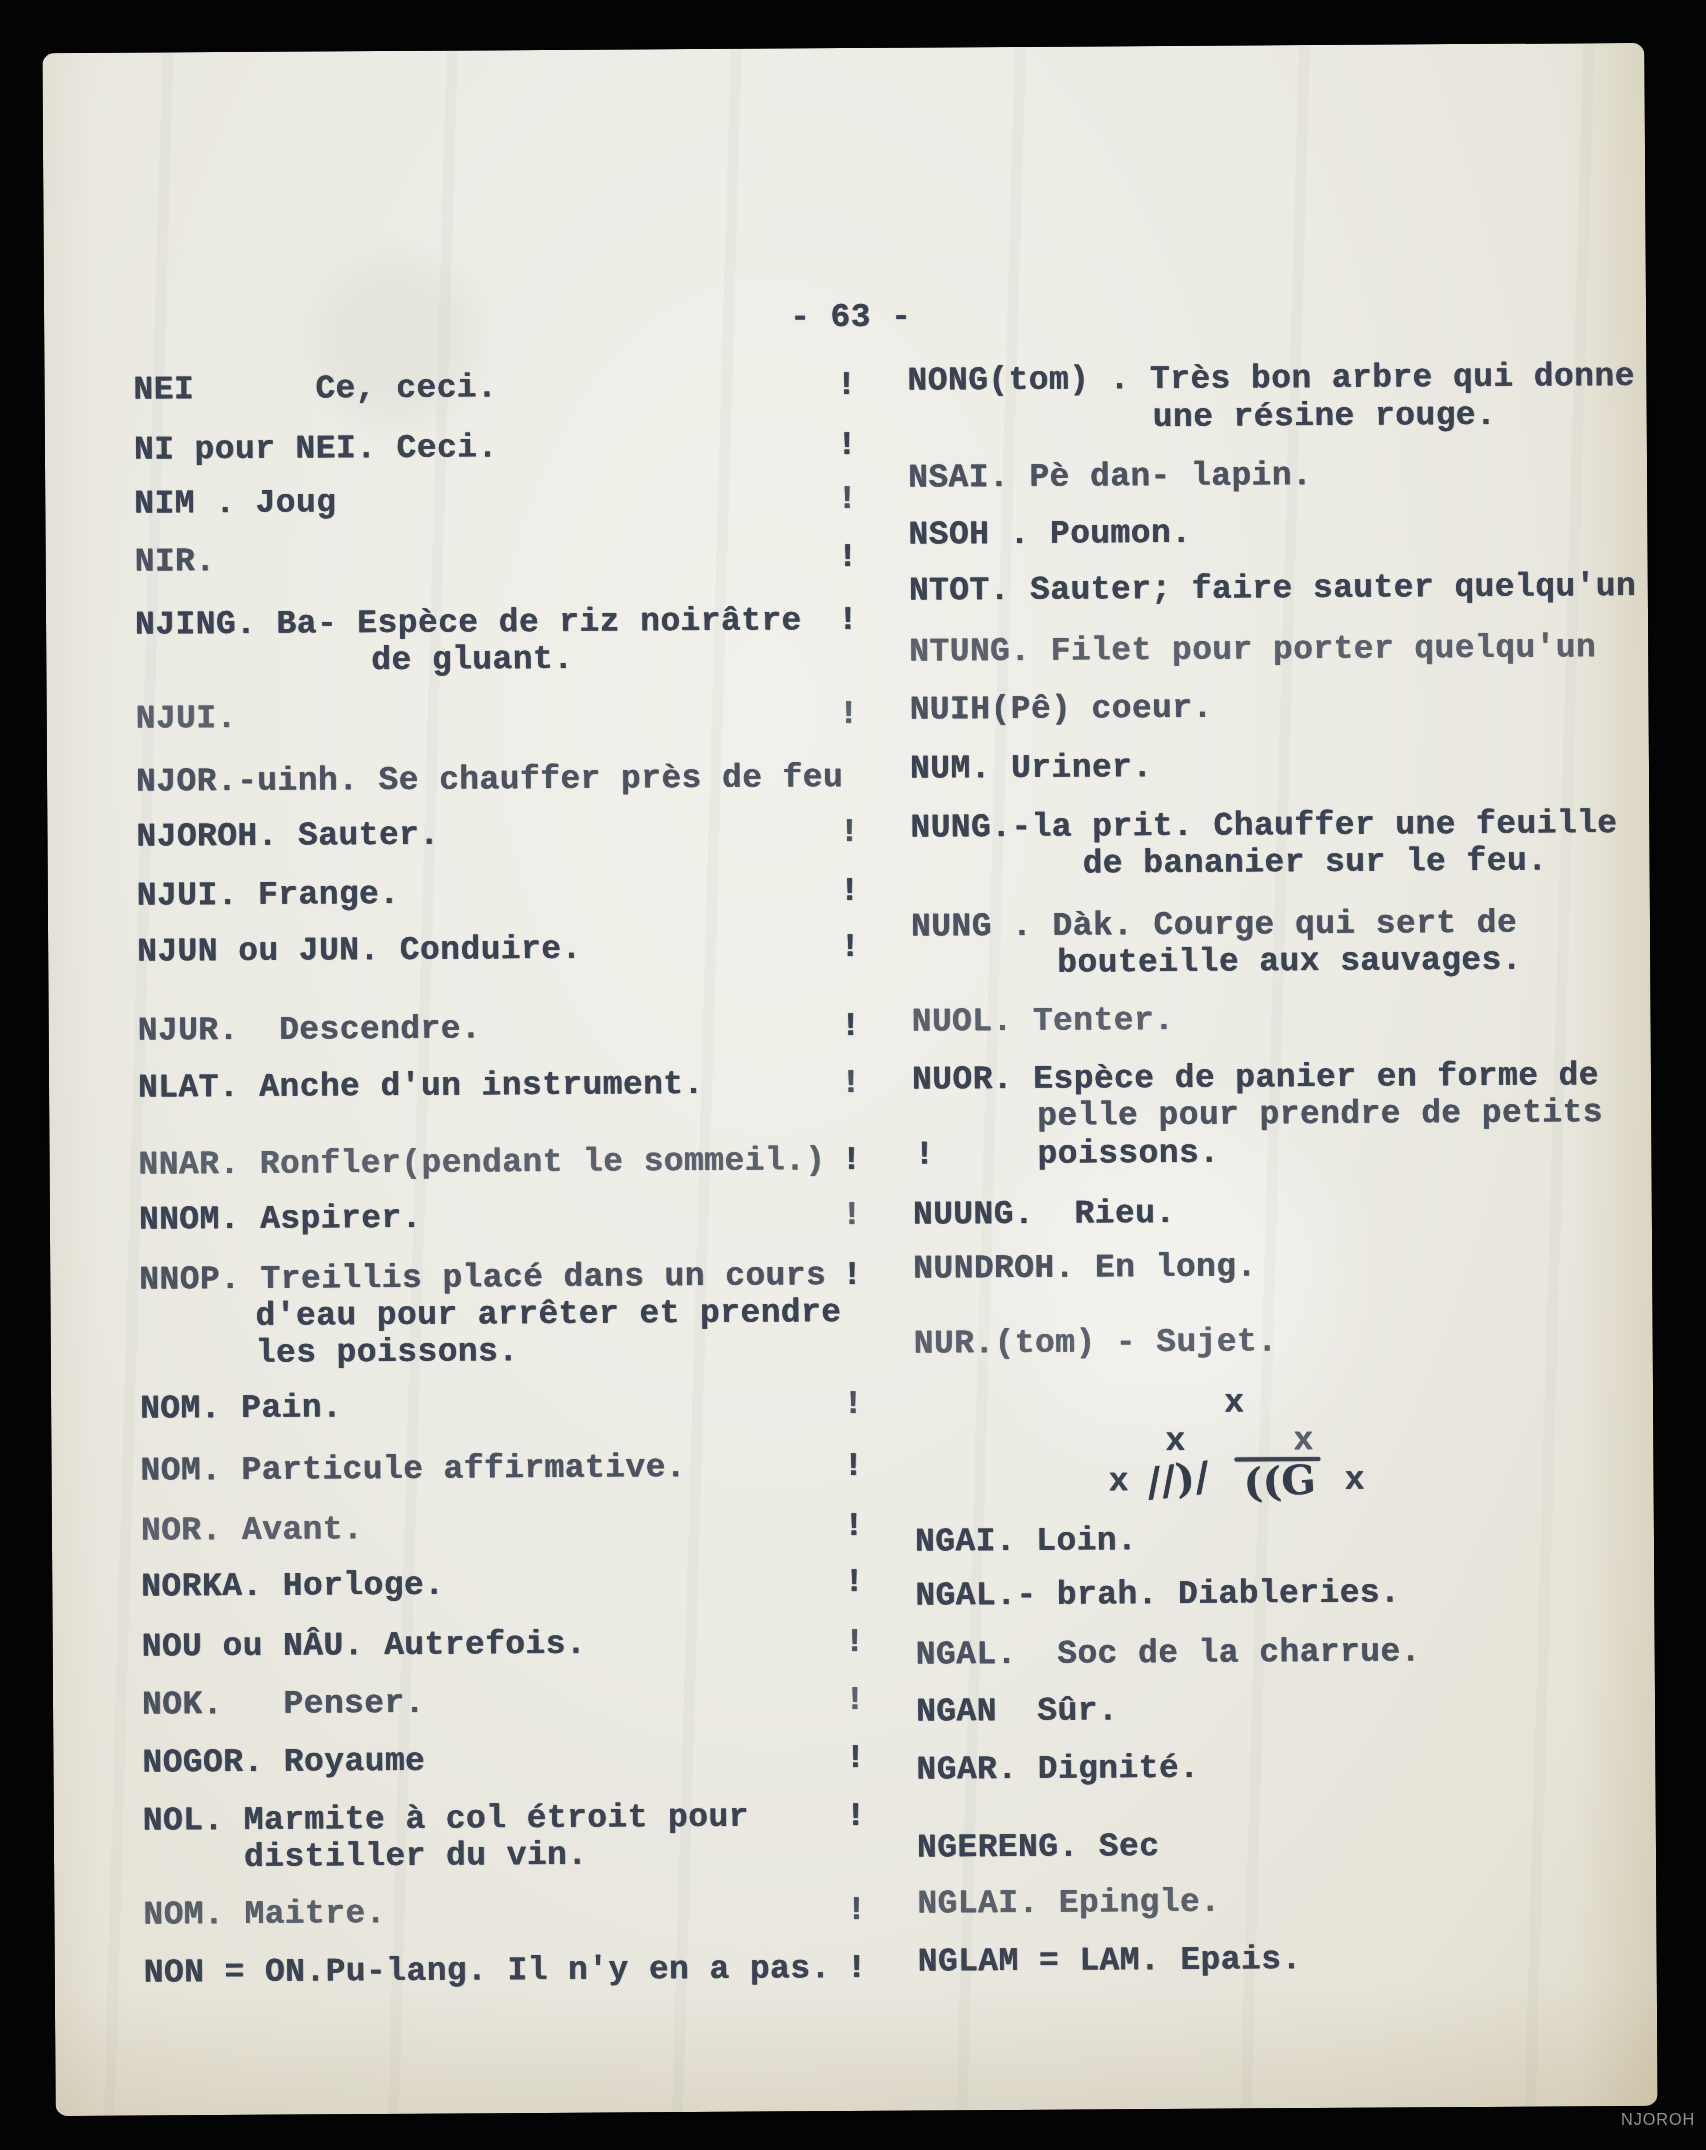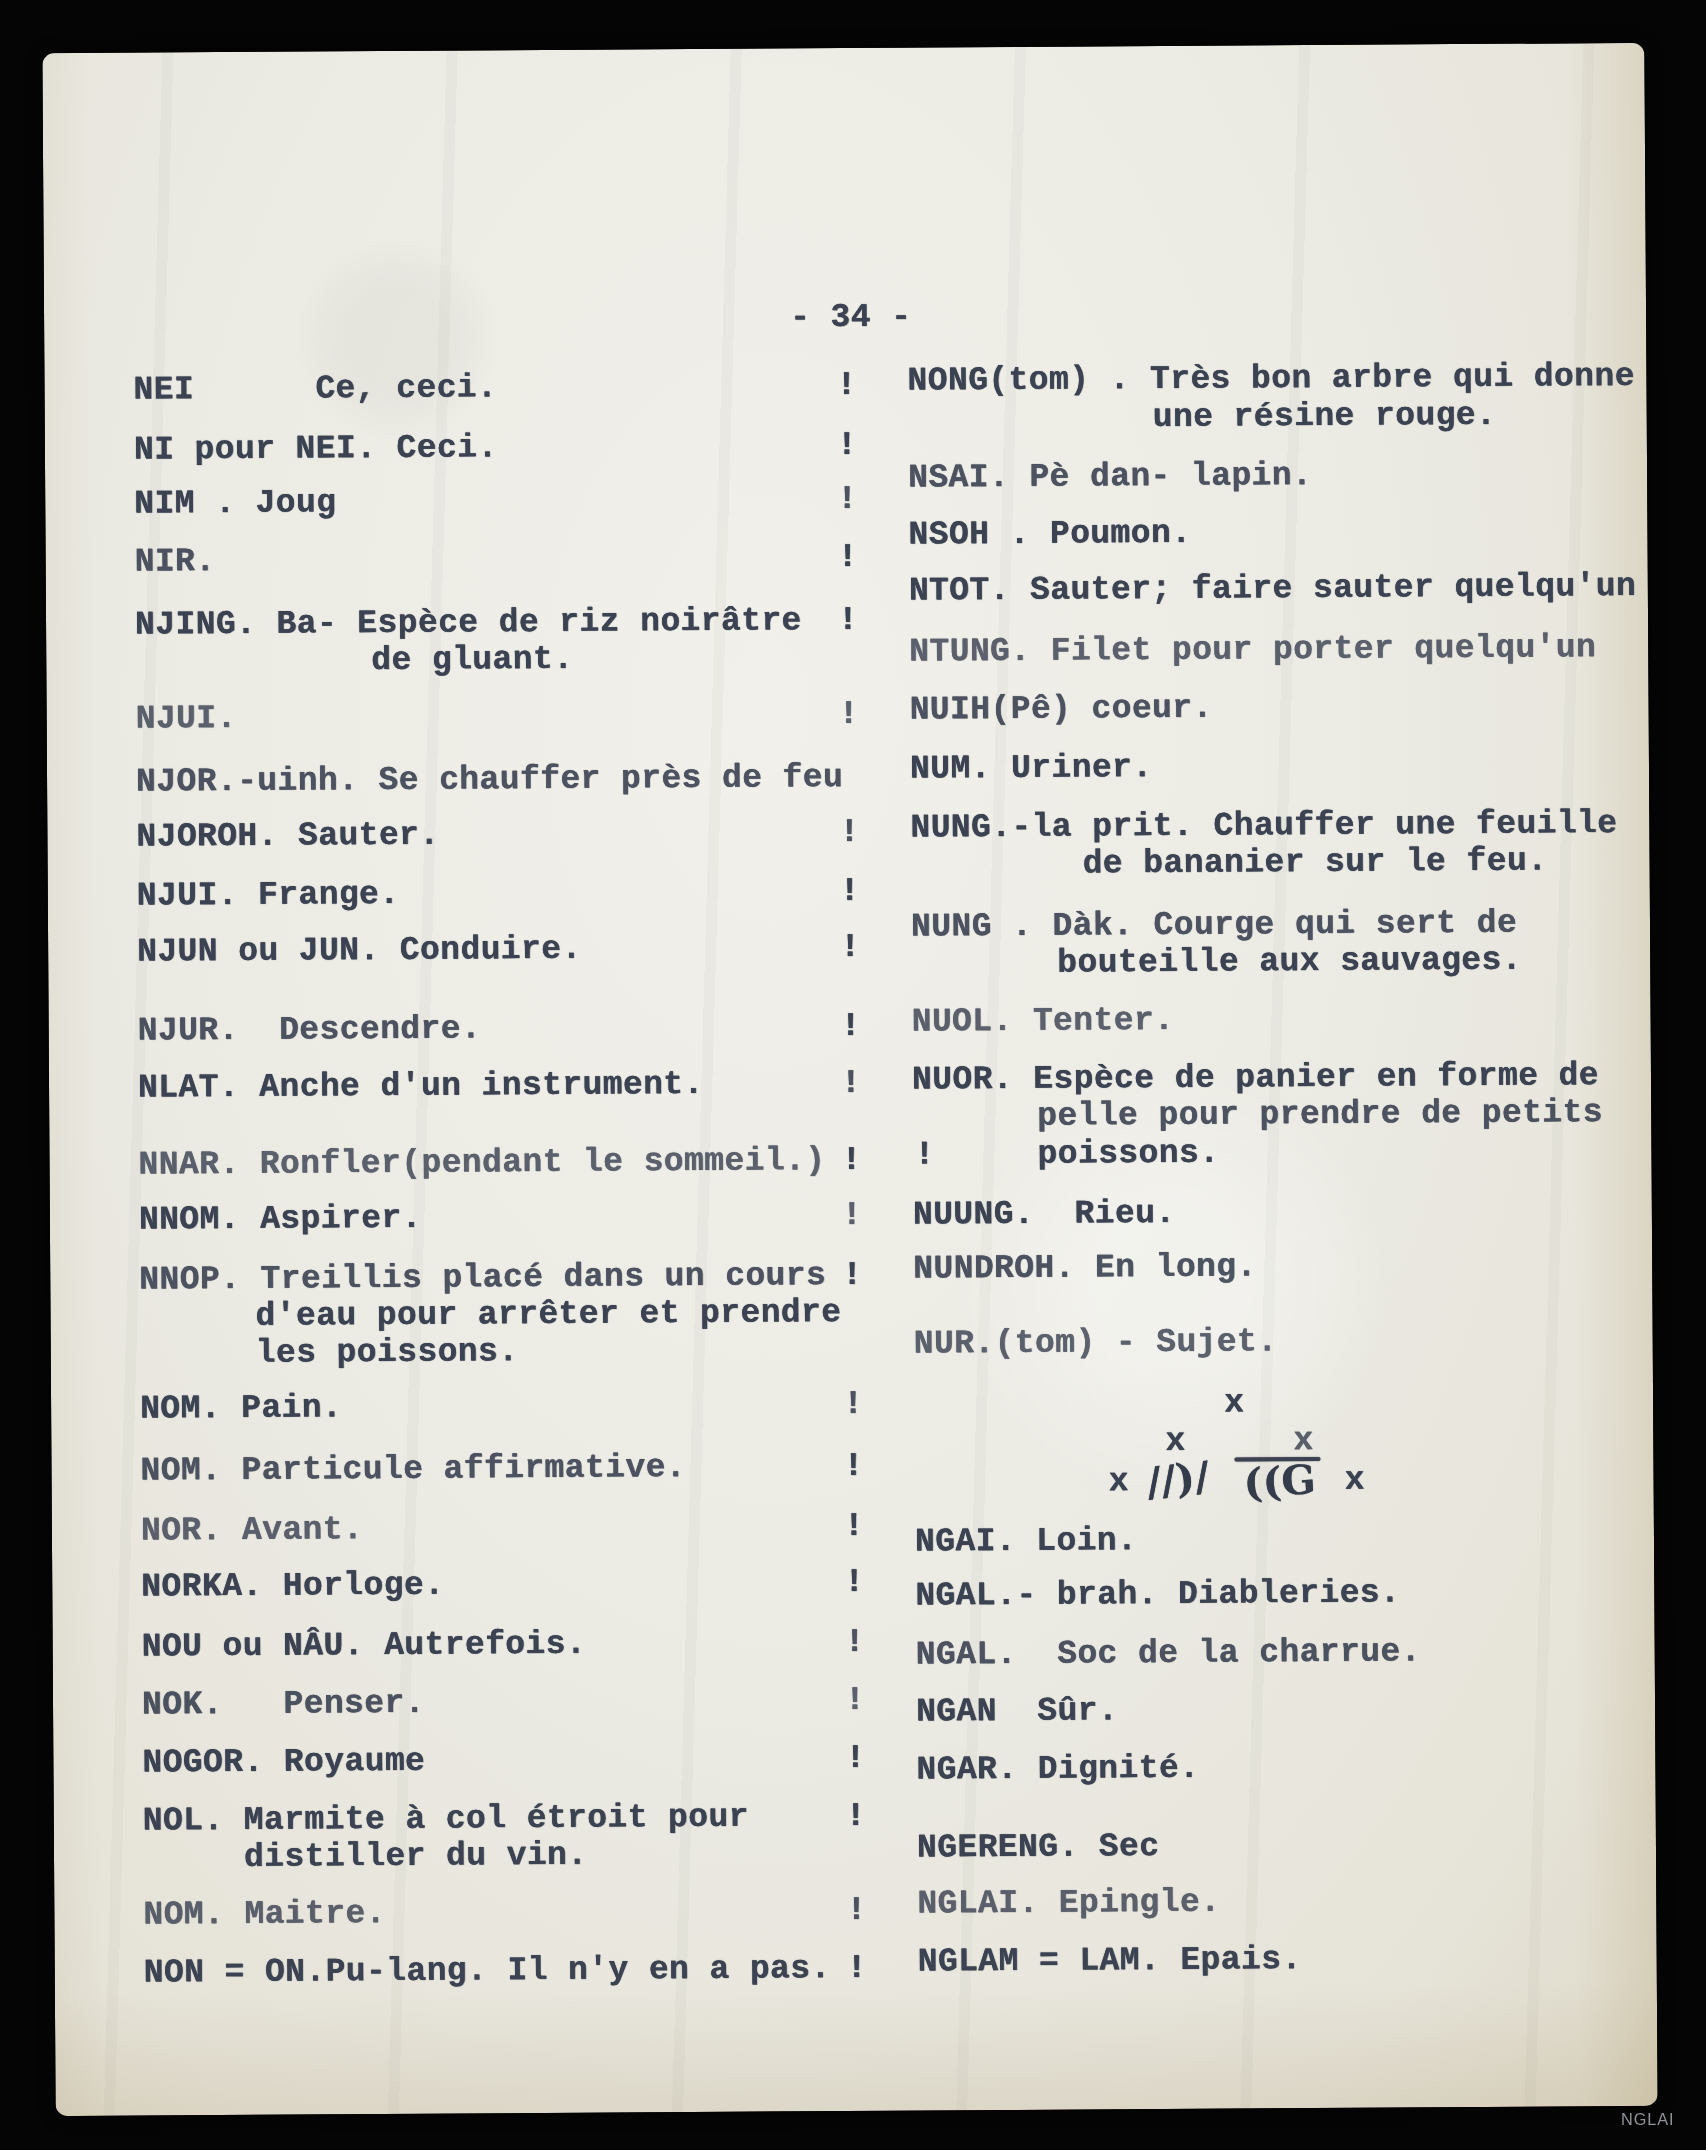--- a/index.html
+++ b/index.html
@@ -29,21 +29,21 @@
          box-shadow:0 0 1.3px rgba(59,66,82,.9);}
   #page-number{left:746px;top:253px;}
   #watermark{position:absolute;left:1621px;top:2110px;font:400 16.3px "Liberation Sans",sans-serif;
          color:#8f9398;letter-spacing:0.9px;}
 </style>
 </head>
 <body>
 
 <div id="stage">
   <div id="paper">
-    <div id="page-number" class="typed">- 34 -</div>
+    <div id="page-number" class="typed">- 63 -</div>
     <div id="lines-layer">
         <div class="typed" style="left: 89px; top: 321px;">NEI      Ce, ceci.</div>
         <div class="typed" style="left: 89px; top: 381px;">NI pour NEI. Ceci.</div>
         <div class="typed" style="left: 89px; top: 435px;">NIM . Joug</div>
         <div class="typed" style="left: 89px; top: 493px;">NIR.</div>
         <div class="typed" style="left: 89px; top: 556px;">NJING. Ba- Espèce de riz noirâtre</div>
         <div class="typed" style="left: 325px; top: 593px;">de gluant.</div>
         <div class="typed" style="left: 89px; top: 650px;">NJUI.</div>
         <div class="typed" style="left: 89px; top: 713px;">NJOR.-uinh. Se chauffer près de feu</div>
         <div class="typed" style="left: 89px; top: 768px;">NJOROH. Sauter.</div>
@@ -122,15 +122,15 @@
         <div class="typed" style="left: 1173px; top: 1341px;">x</div>
         <div class="typed" style="left: 1114px; top: 1379px;">x</div>
         <div class="typed" style="left: 1242px; top: 1379px;">x</div>
         <div class="typed" style="left: 1057px; top: 1419px;">x</div>
         <div class="typed" style="left: 1293px; top: 1419px;">x</div>
         <div class="scribble" style="left: 1095px; top: 1413px; transform: rotate(-6deg);">//)/</div>
         <div class="scribble" style="left: 1192px; top: 1416px; transform: rotate(-3deg);">((G</div>
         <div class="inkbar" style="left: 1183px; top: 1412px; width: 86px;"></div>
       </div>
   </div>
-  <div id="watermark">NGLAI</div>
+  <div id="watermark">NJOROH</div>
 </div>
 
 
 </body></html>

